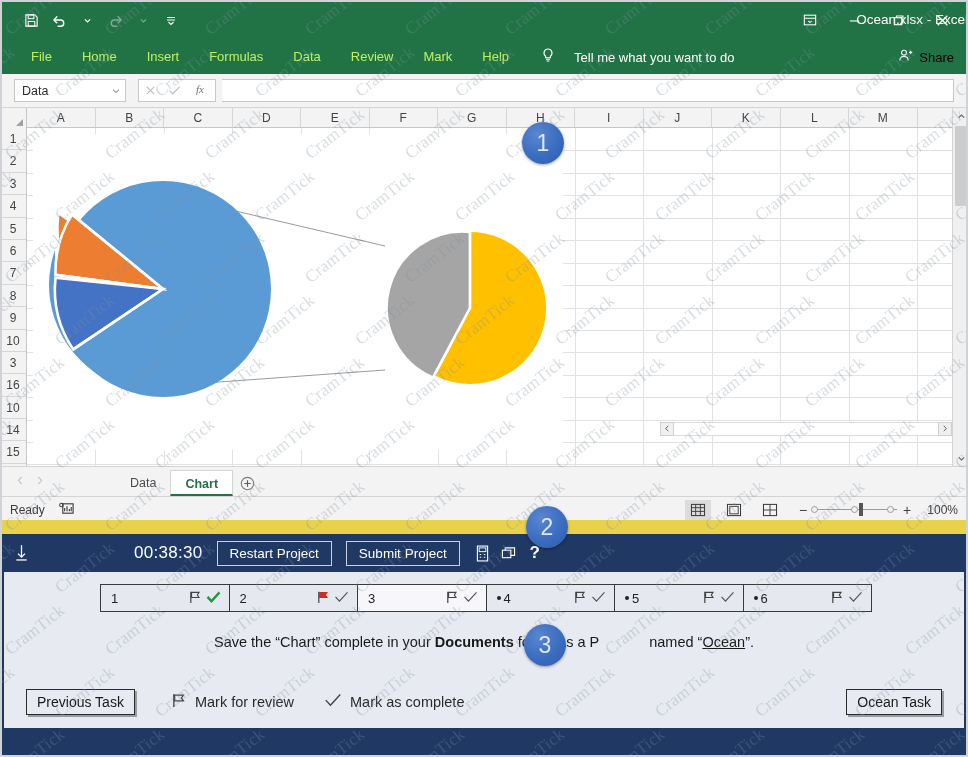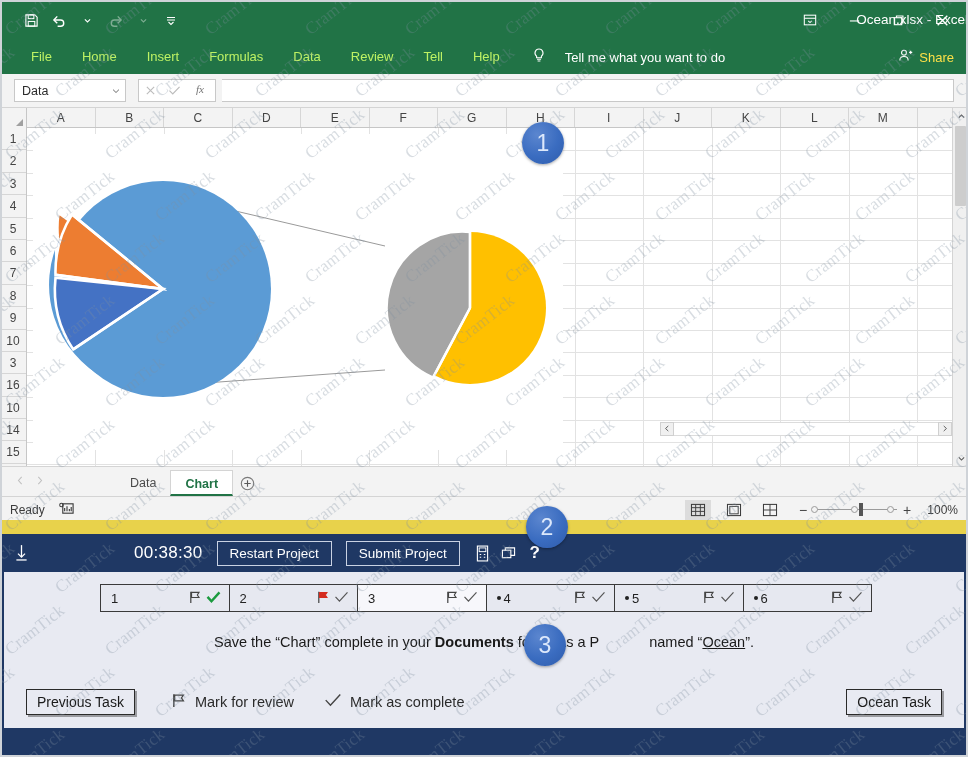--- a/index.html
+++ b/index.html
@@ -50,21 +50,21 @@
 
   .ribbon-tabs {
     height: 34px; background:#217346; display:flex; align-items:center;
     padding-left: 16px; gap:0;
   }
   .rtab {
     color:#bef264; font-size:13px; padding: 0 15px; height:34px; line-height:34px;
     white-space:nowrap;
   }
   .tellme { display:flex; align-items:center; gap:20px; color:#ffffff; font-size:13px; margin-left:18px; }
-  .share { position:absolute; right:14px; display:flex; align-items:center; gap:6px; color:#fde047; font-size:13px; }
+  .share { position:absolute; right:14px; display:flex; align-items:center; gap:6px; color:#000000; font-size:13px; }
 
   
   .fbar-row {
     height: 34px; background:#f3f3f3; display:flex; align-items:center;
     padding: 0 14px; gap: 6px; border-bottom:1px solid #d4d4d4;
   }
   .namebox {
     width: 112px; height: 23px; background:#fff; border:1px solid #c8c8c8;
     display:flex; align-items:center; justify-content:space-between;
     padding: 0 5px 0 7px; font-size:12.5px; color:#2b2b2b;
@@ -298,21 +298,21 @@
       </div>
     </div>
 
     <div class="ribbon-tabs">
       <div class="rtab">File</div>
       <div class="rtab">Home</div>
       <div class="rtab">Insert</div>
       <div class="rtab">Formulas</div>
       <div class="rtab">Data</div>
       <div class="rtab">Review</div>
-      <div class="rtab">Tell</div>
+      <div class="rtab">Mark</div>
       <div class="rtab">Help</div>
       <div class="tellme">
         <span>
           <svg width="12" height="15" viewBox="0 0 12 15">
               <path d="M6 1a4 4 0 0 1 2.4 7.2v1.6H3.6V8.2A4 4 0 0 1 6 1z" fill="none" stroke="#fff" stroke-width="1.1"></path>
               <path d="M4 11.3h4M4.6 13h2.8" stroke="#fff" stroke-width="1.1"></path>
             </svg>
         </span>
         <span>Tell me what you want to do</span>
       </div>

